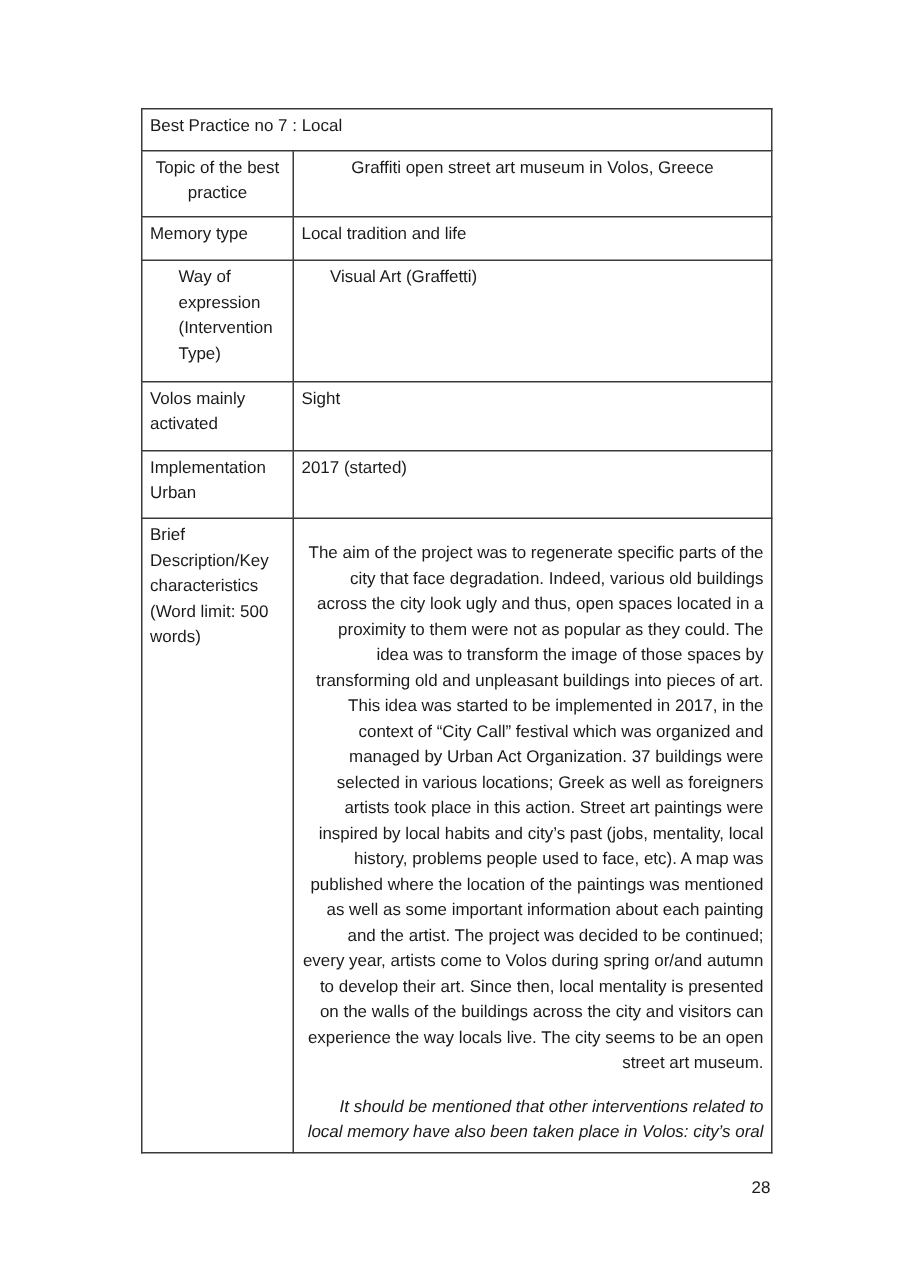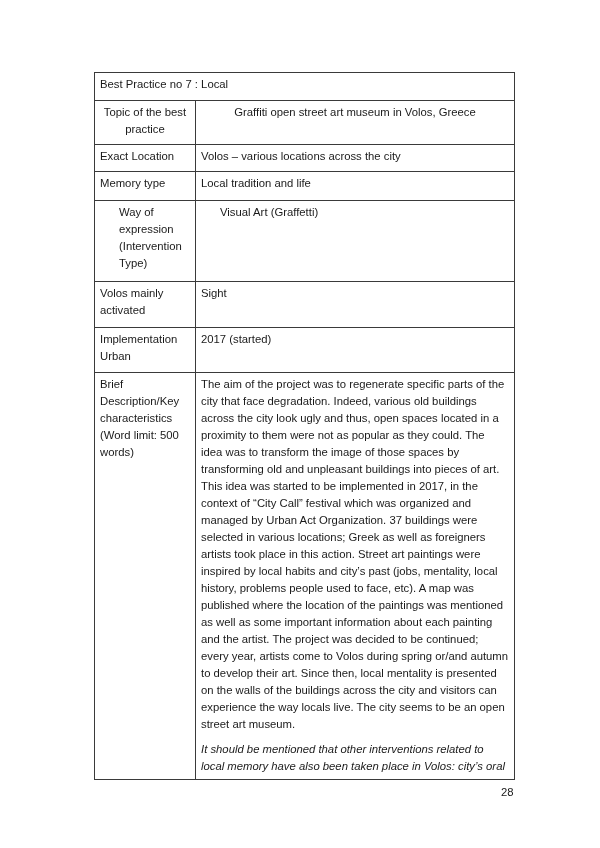--- a/index.html
+++ b/index.html
@@ -19,44 +19,40 @@
     col.c2 { width: 319px; }
     tr.r0 td { height: 20px; }
     tr.r1 td { height: 36px; text-align: center; }
     tr.r2 td { height: 19px; }
     tr.r3 td { height: 21px; }
     tr.r4 td { height: 73px; padding-left: 24px; }
     tr.r5 td { height: 38px; }
     tr.r6 td { height: 37px; }
     tr.r7 td { height: 377px; border-radius: 22px; }
     .bold { font-weight: normal; }
-    .desc p { margin: 0 0 8px 0; }
+    .desc p { margin: 12px 0 8px 0; text-align: right; }
     .desc p:last-child { margin-bottom: 0; font-style: italic; }
     .page-number { position: absolute; left: 497px; top: 786px; font-size: 11.3px; }
   </style>
 </head>
 <body>
 
 <div class="page">
   <table class="bp">
     <colgroup>
         <col class="c1">
         <col class="c2">
       </colgroup>
     <tbody>
         <tr class="r0">
       <td colspan="2">Best Practice no 7 : Local</td>
     </tr>
     <tr class="r1">
       <td>Topic of the best practice</td>
       <td class="bold">Graffiti open street art museum in Volos, Greece</td>
-    </tr>
-    <tr class="r2">
-      <td>Exact Location</td>
-      <td>Volos – various locations across the city</td>
     </tr>
     <tr class="r3">
       <td>Memory type</td>
       <td>Local tradition and life</td>
     </tr>
     <tr class="r4">
       <td>Way of expression (Intervention Type)</td>
       <td>Visual Art (Graffetti)</td>
     </tr>
     <tr class="r5">

